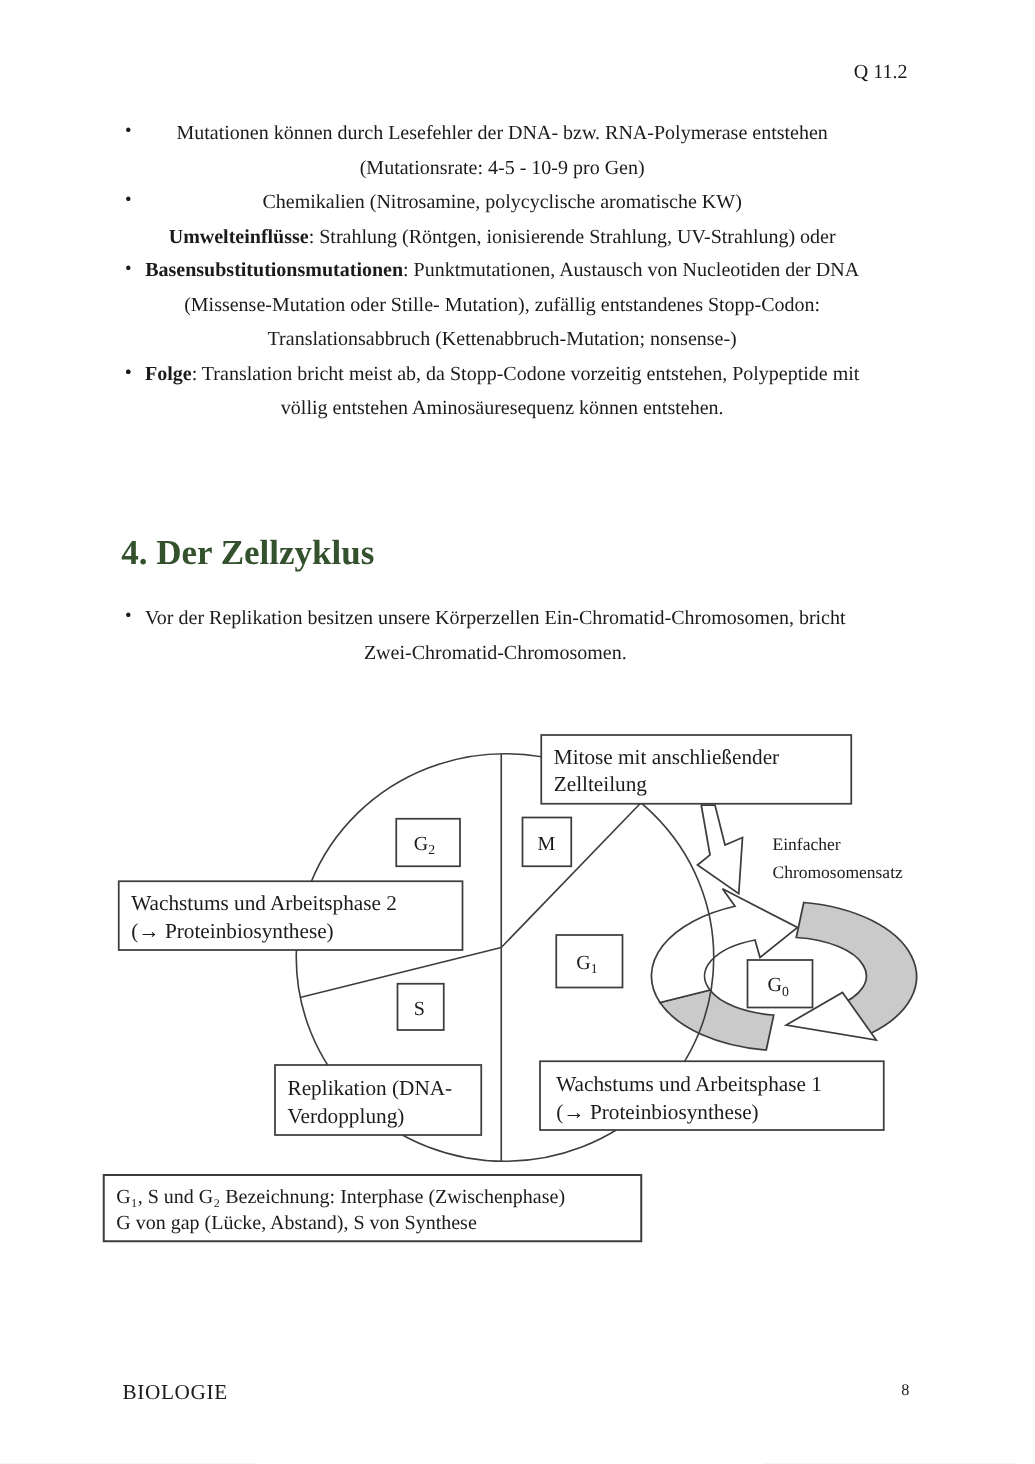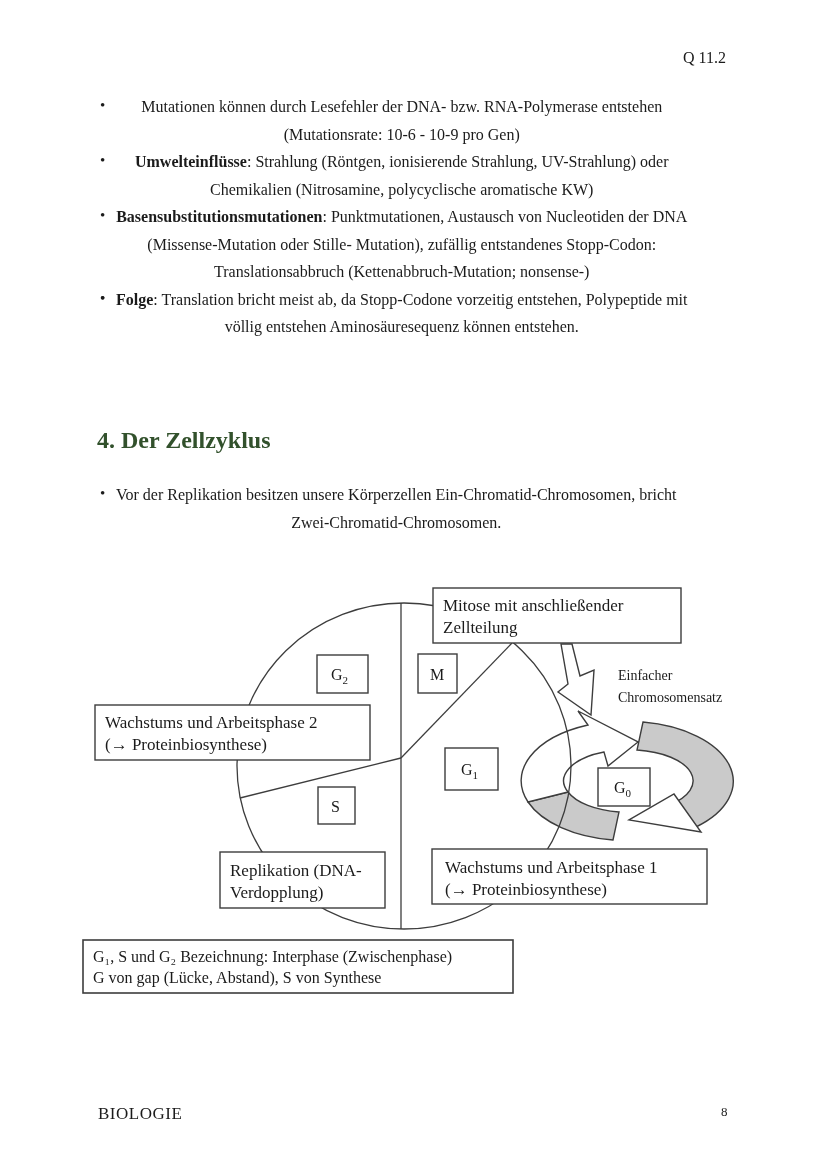--- a/index.html
+++ b/index.html
@@ -8,21 +8,21 @@
     font-family:Liberation Serif, serif;color:#1b1b1b;
     overflow:hidden;margin:0 auto;
   }
   .qlabel{position:absolute;top:49px;left:683px;font-size:16px;}
   .bullets{position:absolute;left:99px;}
   #bullets1{top:93px;}
   #bullets2{top:481px;}
   .bullet{position:relative;padding-left:17px;font-size:16px;line-height:27.5px;}
   .dot{position:absolute;left:1px;top:-1px;font-size:15px;}
   .line{white-space:nowrap;text-align:center;}
-  .heading{position:absolute;top:427px;left:97px;margin:0;font-size:24px;font-weight:bold;}
+  .heading{position:absolute;top:427px;left:97px;margin:0;font-size:28px;font-weight:bold;}
   .footer-left{position:absolute;top:1104px;left:98px;font-size:17px;letter-spacing:.5px;}
   .footer-right{position:absolute;top:1104px;left:721px;font-size:13px;}
   svg.diagram{position:absolute;top:570px;left:0;}
   .ln{stroke:#3d3d3d;stroke-width:1.3;fill:none;}
   .bx{fill:#ffffff;stroke:#3d3d3d;stroke-width:1.4;}
   .ribbon{stroke:#3d3d3d;stroke-width:1.4;}
   .whitefill{fill:#ffffff;}
   text{fill:#1b1b1b;}
   .btxt{font-size:17px;}
   .glabel{font-size:16px;}
@@ -34,26 +34,26 @@
 <body>
 
 <div class="sheet">
 
   <div class="qlabel">Q 11.2</div>
 
   <div class="bullets" id="bullets1">
       <div class="bullet">
         <span class="dot">•</span>
         <div class="line">Mutationen können durch Lesefehler der DNA- bzw. RNA-Polymerase entstehen</div>
-        <div class="line">(Mutationsrate: 10-6 - 10-9 pro Gen)</div>
+        <div class="line">(Mutationsrate: 4-5 - 10-9 pro Gen)</div>
       </div>
       <div class="bullet">
         <span class="dot">•</span>
+        <div class="line">Chemikalien (Nitrosamine, polycyclische aromatische KW)</div>
         <div class="line"><strong>Umwelteinflüsse</strong>: Strahlung (Röntgen, ionisierende Strahlung, UV-Strahlung) oder</div>
-        <div class="line">Chemikalien (Nitrosamine, polycyclische aromatische KW)</div>
       </div>
       <div class="bullet">
         <span class="dot">•</span>
         <div class="line"><strong>Basensubstitutionsmutationen</strong>: Punktmutationen, Austausch von Nucleotiden der DNA</div>
         <div class="line">(Missense-Mutation oder Stille- Mutation), zufällig entstandenes Stopp-Codon:</div>
         <div class="line">Translationsabbruch (Kettenabbruch-Mutation; nonsense-)</div>
       </div>
       <div class="bullet">
         <span class="dot">•</span>
       </div>

